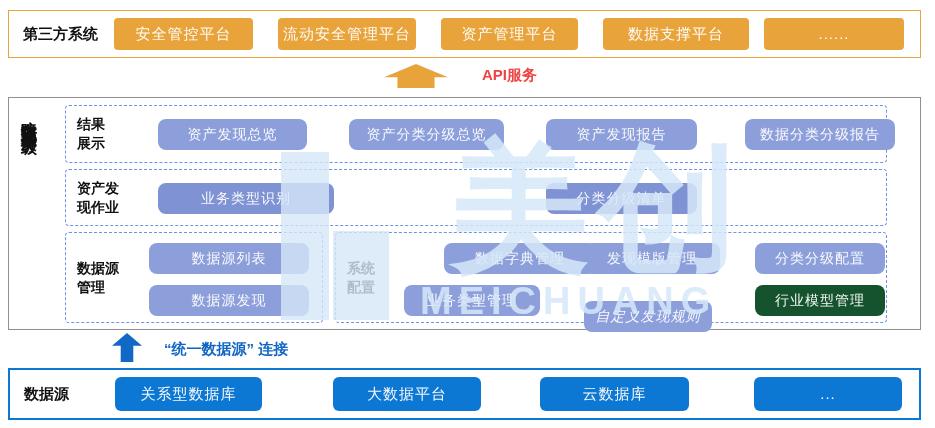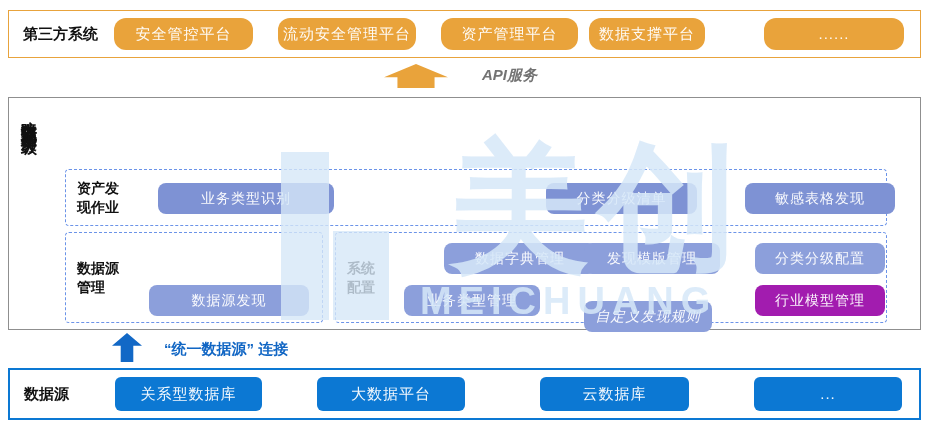--- a/index.html
+++ b/index.html
@@ -2,72 +2,82 @@
 <html><head>
 <meta charset="utf-8">
 <style>
   html,body{margin:0;padding:0;background:#fff;}
   #canvas{position:relative;width:935px;height:428px;background:#fff;overflow:hidden;
           font-family:"Liberation Sans","DejaVu Sans",sans-serif;}
   .box{position:absolute;background:#fff;box-sizing:border-box;}
   .lbl{position:absolute;font-weight:bold;color:#111;font-size:15px;}
   .pill{position:absolute;text-align:center;color:rgba(255,255,255,.95);
         box-sizing:border-box;letter-spacing:1px;white-space:nowrap;overflow:hidden;}
-  .orange-pill{background:#E9A33B;border-radius:12px;height:32px;line-height:32px;top:7px;font-size:15px;}
+  .orange-pill{background:#E9A33B;border-radius:4px;height:32px;line-height:32px;top:7px;font-size:15px;}
   .peri{border-radius:8px;height:31px;line-height:31px;font-size:14px;background:#8C9FDB;}
   .peri.dark{background:#7E92D4;}
-  .peri.gray{background:#a21caf;}
+  .peri.gray{background:#14532d;}
   .blue-pill{background:#0C78D3;border-radius:6px;height:34px;line-height:34px;top:7px;font-size:15px;}
   .dashed{position:absolute;border:1px dashed #6B93E8;border-radius:4px;box-sizing:border-box;}
   .row-label{position:absolute;left:11px;top:50%;transform:translateY(-50%);
              font-weight:bold;font-size:14px;line-height:19px;color:#111;}
   .arrow{position:absolute;}
   .wm{position:absolute;pointer-events:none;z-index:10;color:rgba(214,231,248,.85);
       font-weight:bold;line-height:1;}
   .wm-rect{position:absolute;pointer-events:none;z-index:10;background:rgba(214,231,248,.8);}
 </style>
 </head>
 <body>
 
 <div id="canvas">
 
   <div class="box" style="left:8px;top:10px;width:913px;height:48px;border:1.5px solid #E8A33C;">
     <div class="lbl" style="left:14px;top:50%;transform:translateY(-50%);">第三方系统</div>
     <div class="pill orange-pill" style="left:105px;width:139px;">安全管控平台</div>
     <div class="pill orange-pill" style="left:269px;width:138px;">流动安全管理平台</div>
     <div class="pill orange-pill" style="left:432px;width:137px;">资产管理平台</div>
-    <div class="pill orange-pill" style="left:580px;width:116px;font-family:Liberation Serif, serif;">数据支撑平台</div>
+    <div class="pill orange-pill" style="left:594px;width:146px;font-family:Liberation Serif, serif;">数据支撑平台</div>
     <div class="pill orange-pill" style="left:755px;width:140px;">......</div>
   </div>
 
   <div class="arrow" style="left:384px;top:64px;width:64px;height:24px;background:#E9A33B;
               clip-path:polygon(50% 0,100% 55%,79% 55%,79% 100%,21% 100%,21% 55%,0 55%);"></div>
-  <div class="lbl" style="left:482px;top:66px;color:#737373;font-style:italic;">API服务</div>
+  <div class="lbl" style="left:482px;top:66px;color:#ef4444;">API服务</div>
 
   <div class="box" style="left:8px;top:97px;width:913px;height:233px;border:1px solid #8F8F8F;">
 
     <div style="position:absolute;left:9px;top:10px;font-weight:bold;font-size:16px;color:#111;
                 writing-mode:vertical-rl;text-orientation:upright;letter-spacing:2px;height:200px;">暗数据发现和分类分级</div>
 
+    <div class="dashed" style="left:56px;top:7px;width:822px;height:58px;">
+      <div class="row-label">
+        <span style="display:block;">结果</span>
+        <span style="display:block;">展示</span>
+      </div>
+      <div class="pill peri" style="left:92px;top:13px;width:149px;">资产发现总览</div>
+      <div class="pill peri" style="left:283px;top:13px;width:155px;">资产分类分级总览</div>
+      <div class="pill peri" style="left:480px;top:13px;width:151px;">资产发现报告</div>
+      <div class="pill peri" style="left:679px;top:13px;width:150px;">数据分类分级报告</div>
+    </div>
 
     <div class="dashed" style="left:56px;top:71px;width:822px;height:57px;">
       <div class="row-label">
         <span style="display:block;">资产发</span>
         <span style="display:block;">现作业</span>
       </div>
       <div class="pill peri dark" style="left:92px;top:13px;width:176px;">业务类型识别</div>
       <div class="pill peri dark" style="left:480px;top:13px;width:151px;">分类分级清单</div>
-      <div class="pill peri dark" style="left:679px;top:13px;width:150px;">敏感表格发现</div>
     </div>
 
     <div class="dashed" style="left:56px;top:134px;width:258px;height:91px;">
       <div class="row-label">
         <span style="display:block;">数据源</span>
         <span style="display:block;">管理</span>
       </div>
+      <div class="pill peri" style="left:83px;top:10px;width:160px;">数据源列表</div>
       <div class="pill peri" style="left:83px;top:52px;width:160px;">数据源发现</div>
     </div>
 
     <div class="dashed" style="left:326px;top:134px;width:552px;height:91px;">
       <div class="row-label">
         <span style="display:block;">系统</span>
         <span style="display:block;">配置</span>
       </div>
       <div class="pill peri" style="left:68px;top:10px;width:152px;margin-left:40px;">数据字典管理</div>
       <div class="pill peri" style="left:248px;top:10px;width:136px;">发现模版管理</div>
@@ -78,21 +88,21 @@
     </div>
   </div>
 
   <div class="arrow" style="left:112px;top:333px;width:30px;height:29px;background:#1268C6;
               clip-path:polygon(50% 0,100% 44%,71% 44%,71% 100%,29% 100%,29% 44%,0 44%);"></div>
   <div class="lbl" style="left:164px;top:340px;color:#1166C4;">“统一数据源” 连接</div>
 
   <div class="box" style="left:8px;top:368px;width:913px;height:52px;border:2px solid #0C78D3;">
     <div class="lbl" style="left:14px;top:50%;transform:translateY(-50%);">数据源</div>
     <div class="pill blue-pill" style="left:105px;width:147px;">关系型数据库</div>
-    <div class="pill blue-pill" style="left:307px;width:148px;">大数据平台</div>
+    <div class="pill blue-pill" style="left:323px;width:148px;">大数据平台</div>
     <div class="pill blue-pill" style="left:530px;width:149px;">云数据库</div>
     <div class="pill blue-pill" style="left:744px;width:148px;">...</div>
   </div>
 
   <div class="wm-rect" style="left:281px;top:152px;width:48px;height:168px;"></div>
   <div class="wm-rect" style="left:333px;top:231px;width:56px;height:89px;"></div>
   <div class="wm" style="left:450px;top:138px;font-size:140px;letter-spacing:8px;">美创</div>
   <div class="wm" style="left:420px;top:282px;font-size:38px;letter-spacing:7px;">MEICHUANG</div>
 
 </div>

